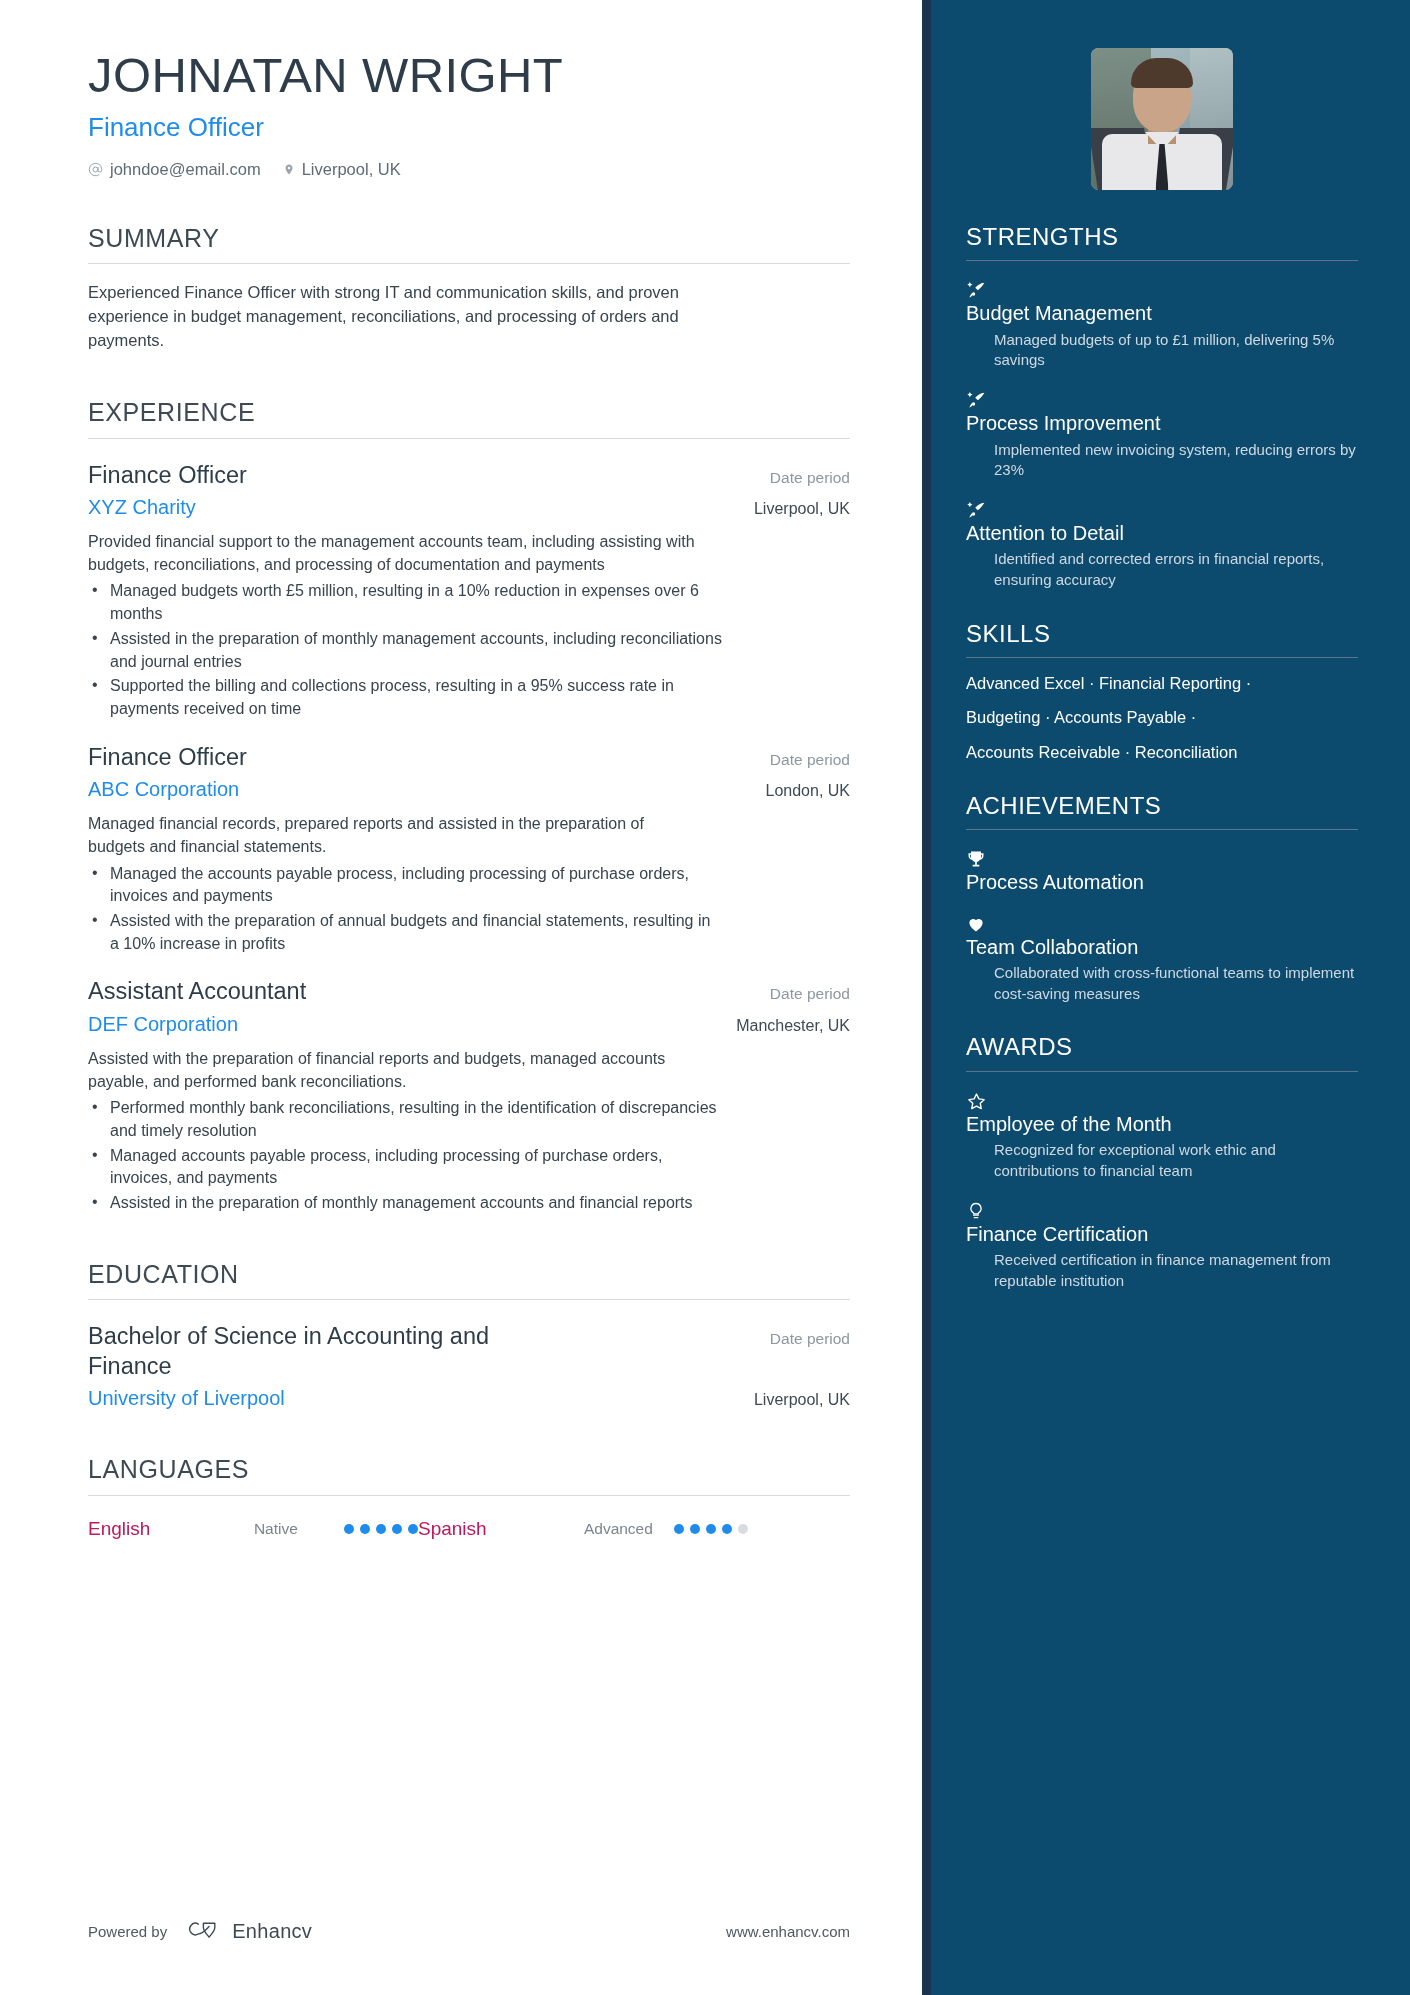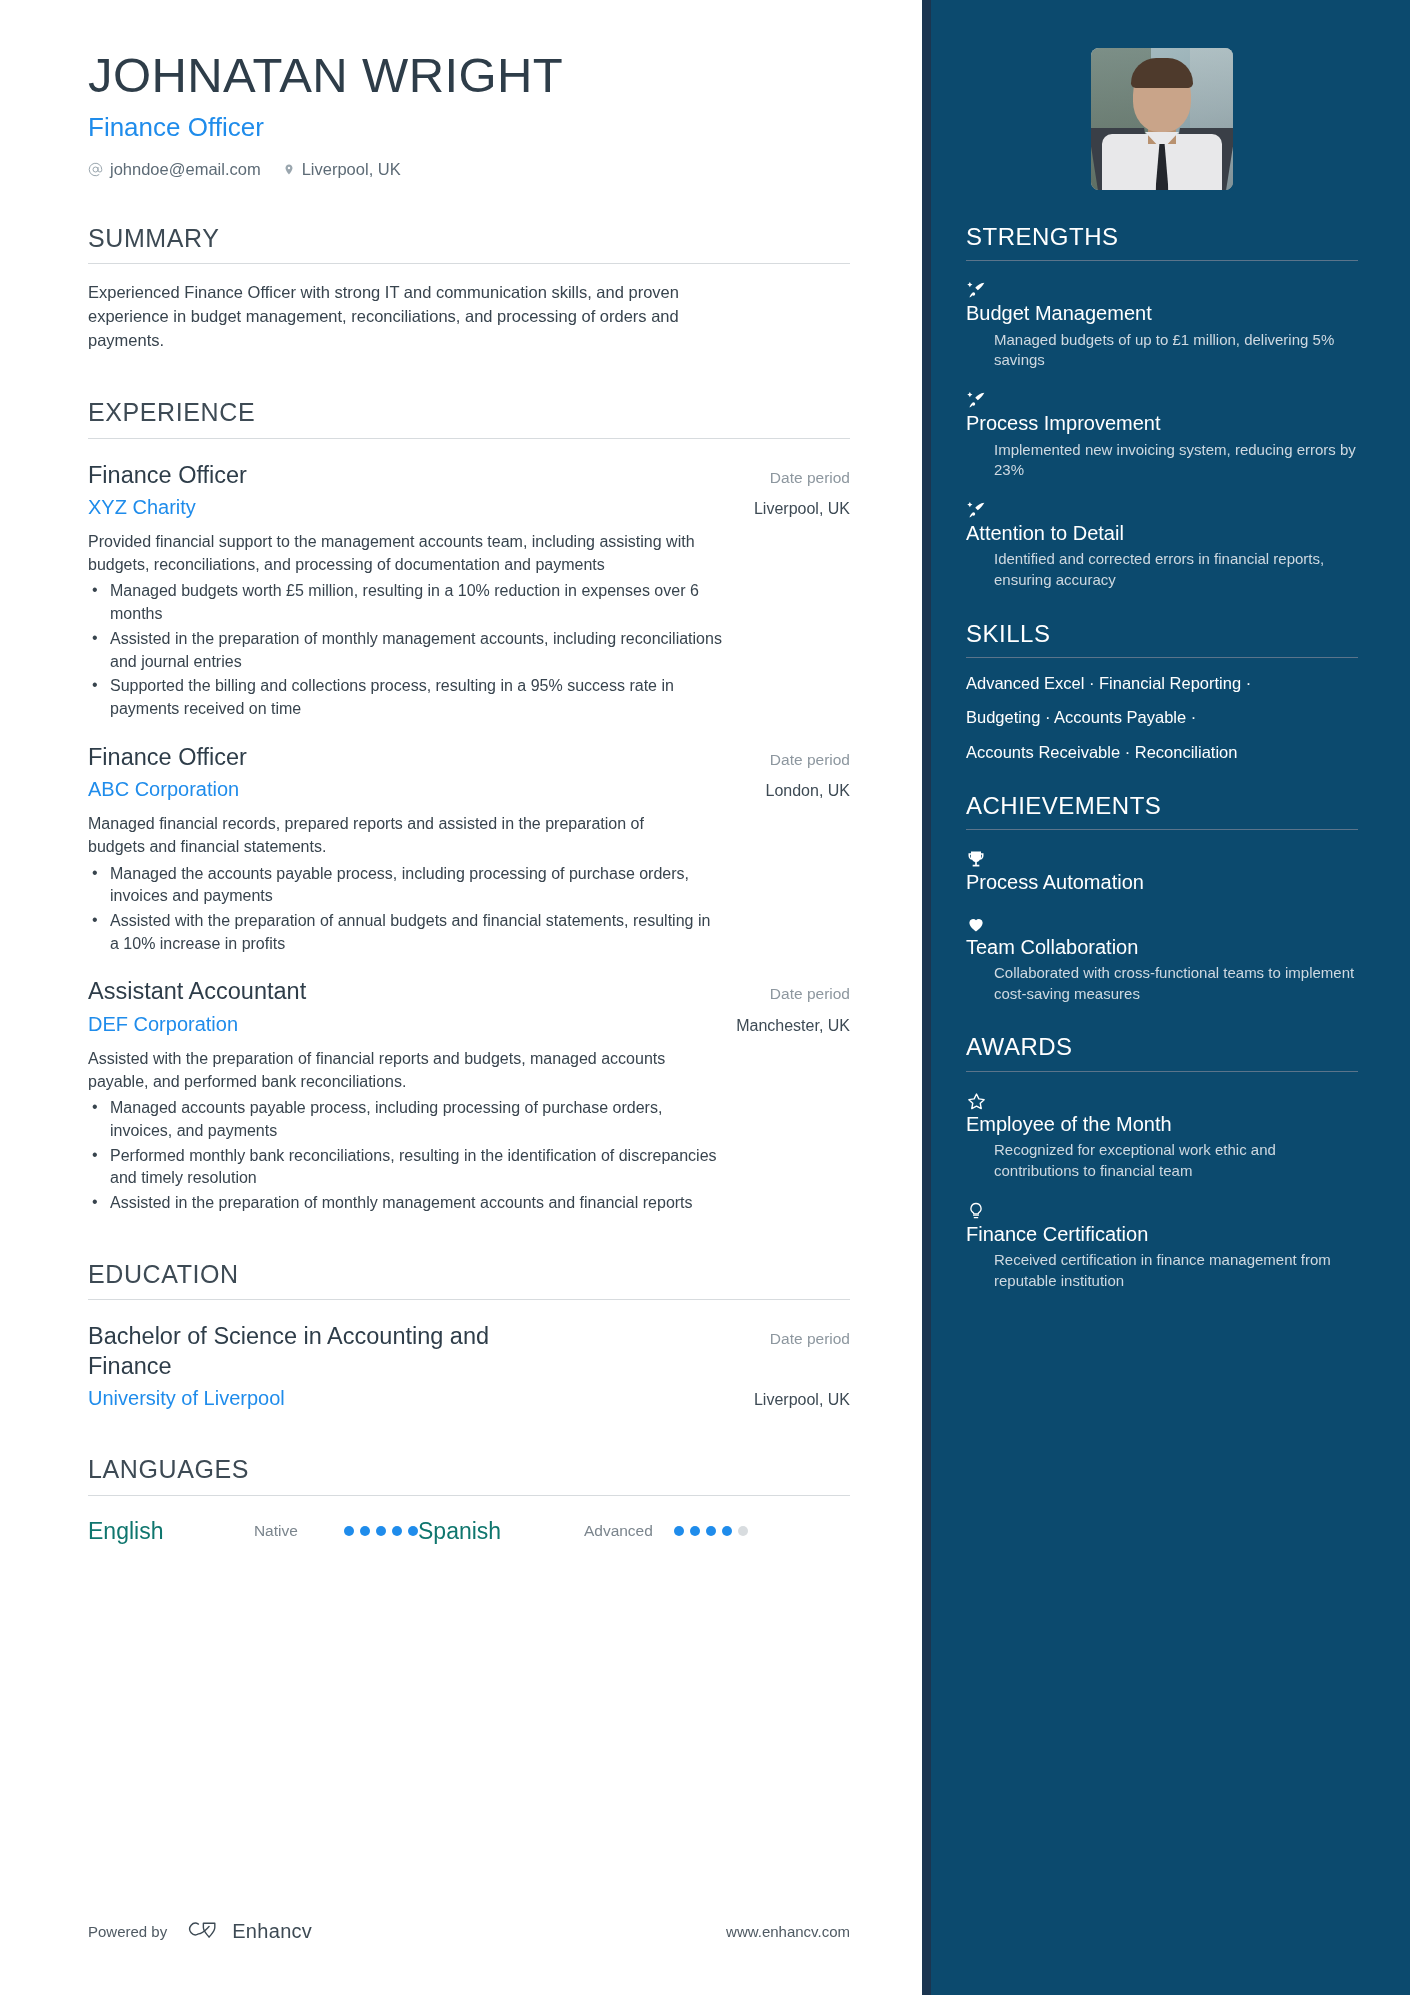--- a/index.html
+++ b/index.html
@@ -141,22 +141,22 @@
     display: flex;
     align-items: center;
     margin-top: 22px;
   }
   .lang-block {
     display: flex;
     align-items: center;
     width: 330px;
   }
   .lang-name {
-    font-size: 23px;
-    color: #0f766e;
+    font-size: 19px;
+    color: #be185d;
     width: 175px;
   }
   .lang-level {
     font-size: 15.5px;
     color: #7b858d;
     width: 95px;
   }
   .dots { display: flex; gap: 6px; align-items: center; }
   .dot { width: 10px; height: 10px; border-radius: 50%; background: #d8dcdf; }
   .dot.on { background: #1f8ceb; }
@@ -342,22 +342,22 @@
         <div class="entry-head">
           <div class="entry-title">Assistant Accountant</div>
           <div class="entry-date">Date period</div>
         </div>
         <div class="entry-sub">
           <div class="entry-org">DEF Corporation</div>
           <div class="entry-loc">Manchester, UK</div>
         </div>
         <div class="entry-desc">Assisted with the preparation of financial reports and budgets, managed accounts payable, and performed bank reconciliations.</div>
         <ul class="bullets">
+          <li>Performed monthly bank reconciliations, resulting in the identification of discrepancies and timely resolution</li>
           <li>Managed accounts payable process, including processing of purchase orders, invoices, and payments</li>
-          <li>Performed monthly bank reconciliations, resulting in the identification of discrepancies and timely resolution</li>
           <li>Assisted in the preparation of monthly management accounts and financial reports</li>
         </ul>
       </div>
     </div>
 
     <div class="sec">
       <div class="sec-title">EDUCATION</div>
       <div class="sec-rule"></div>
       <div class="entry">
         <div class="entry-head">

